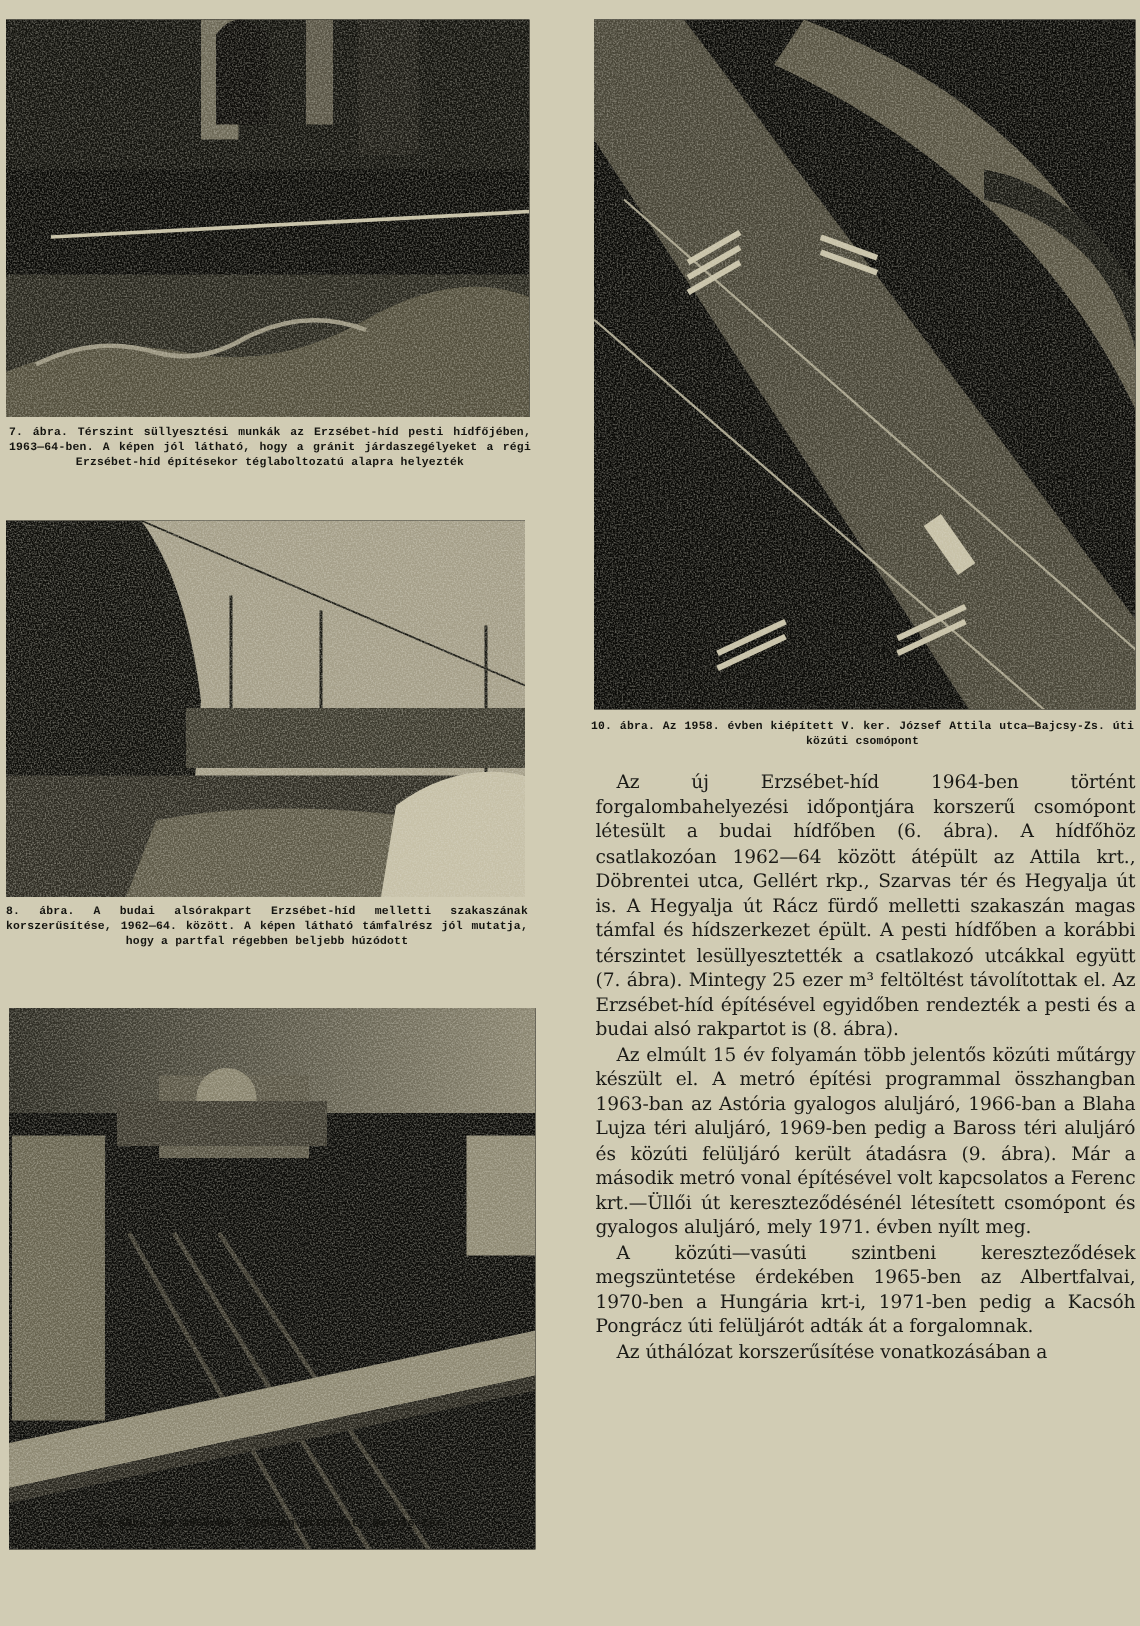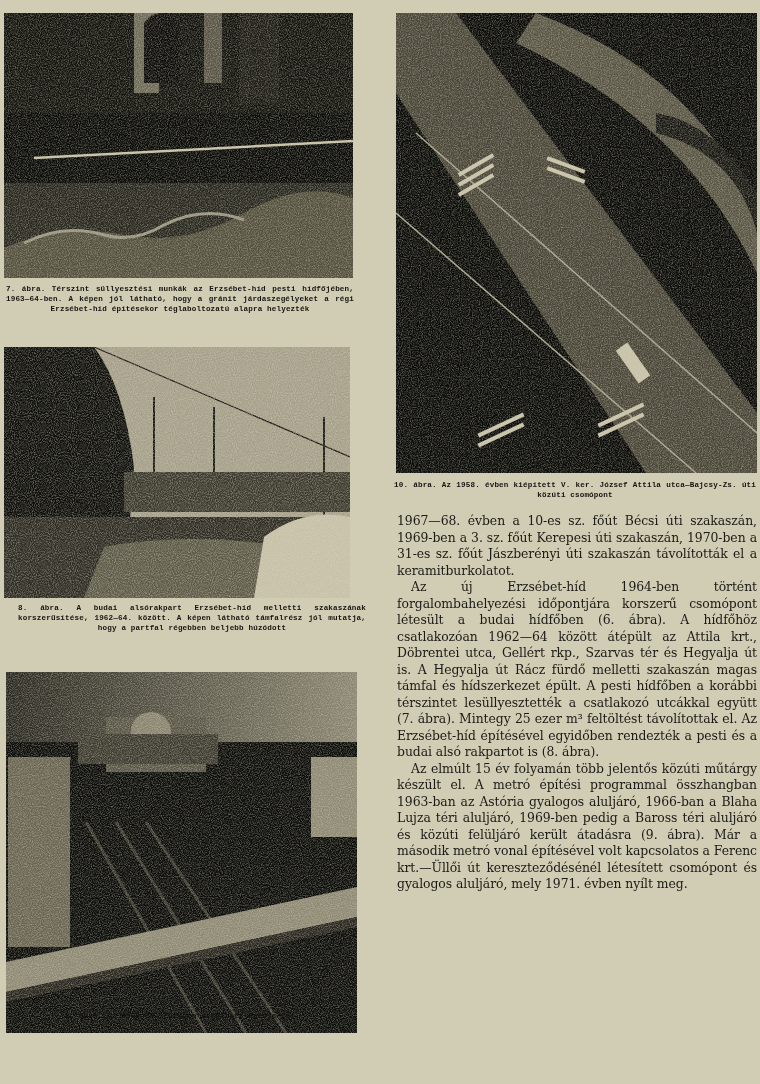--- a/index.html
+++ b/index.html
@@ -9,21 +9,21 @@
     font-family:"DejaVu Serif", serif;
   }
   .photo { position:absolute; background:#0b0b08; overflow:hidden; }
   .photo svg { display:block; width:100%; height:100%; }
   .caption {
     position:absolute; text-align:justify; text-align-last:center;
     font-family:Liberation Mono, monospace; font-weight:bold;
     font-size:7.6px; line-height:10px; letter-spacing:0.15px; color:#141410;
   }
   #cap7 { left:6px; top:284px; width:348px; }
-  #cap8 { left:18px; top:603px; width:348px; }
+  #cap8 { left:4px; top:603px; width:348px; }
   #cap9 { left:6px; top:1011px; width:348px; }
   #cap10 { left:394px; top:480px; width:362px; }
   .body-text {
     position:absolute; left:397px; top:513px; width:360px;
     font-family:"DejaVu Serif", serif; font-size:12.4px; line-height:16.5px;
     text-align:justify; color:#1a1a16; letter-spacing:-0.05px;
   }
   .body-text p { margin:0; text-indent:0; }
   .body-text p.indent { text-indent:14px; }
 </style>
@@ -126,16 +126,17 @@
       <rect x="200" y="410" width="50" height="4" transform="rotate(-25 225 412)"></rect>
     </g>
     <rect x="230" y="330" width="14" height="40" fill="#c8c2a8" transform="rotate(-35 237 350)"></rect>
     <path d="M260 120 Q340 140 361 220 V180 Q320 110 260 100z" fill="#1a1a14"></path>
     <rect width="361" height="460" filter="url(#grain10)" opacity="0.55"></rect>
   </svg>
 </div>
 <div class="caption" id="cap10">10. ábra. Az 1958. évben kiépített V. ker. József Attila utca—Bajcsy-Zs. úti közúti csomópont</div>
 
 <div class="body-text">
-  <p>1967—68. évben a 10-es sz. főút Bécsi úti szakaszán, 1969-ben a 3. sz. főút Kerepesi úti szakaszán, 1970-ben a 31-es sz. főút Jászberényi úti szakaszán távolították el a keramitburkolatot.</p>
   <p class="indent">Az új Erzsébet-híd 1964-ben történt forgalombahelyezési időpontjára korszerű csomópont létesült a budai hídfőben (6. ábra). A hídfőhöz csatlakozóan 1962—64 között átépült az Attila krt., Döbrentei utca, Gellért rkp., Szarvas tér és Hegyalja út is. A Hegyalja út Rácz fürdő melletti szakaszán magas támfal és hídszerkezet épült. A pesti hídfőben a korábbi térszintet lesüllyesztették a csatlakozó utcákkal együtt (7. ábra). Mintegy 25 ezer m³ feltöltést távolítottak el. Az Erzsébet-híd építésével egyidőben rendezték a pesti és a budai alsó rakpartot is (8. ábra).</p>
   <p class="indent">Az elmúlt 15 év folyamán több jelentős közúti műtárgy készült el. A metró építési programmal összhangban 1963-ban az Astória gyalogos aluljáró, 1966-ban a Blaha Lujza téri aluljáró, 1969-ben pedig a Baross téri aluljáró és közúti felüljáró került átadásra (9. ábra). Már a második metró vonal építésével volt kapcsolatos a Ferenc krt.—Üllői út kereszteződésénél létesített csomópont és gyalogos aluljáró, mely 1971. évben nyílt meg.</p>
+  <p class="indent">A közúti—vasúti szintbeni kereszteződések megszüntetése érdekében 1965-ben az Albertfalvai, 1970-ben a Hungária krt-i, 1971-ben pedig a Kacsóh Pongrácz úti felüljárót adták át a forgalomnak.</p>
+  <p class="indent">Az úthálózat korszerűsítése vonatkozásában a</p>
 </div>
 
 </body></html>

